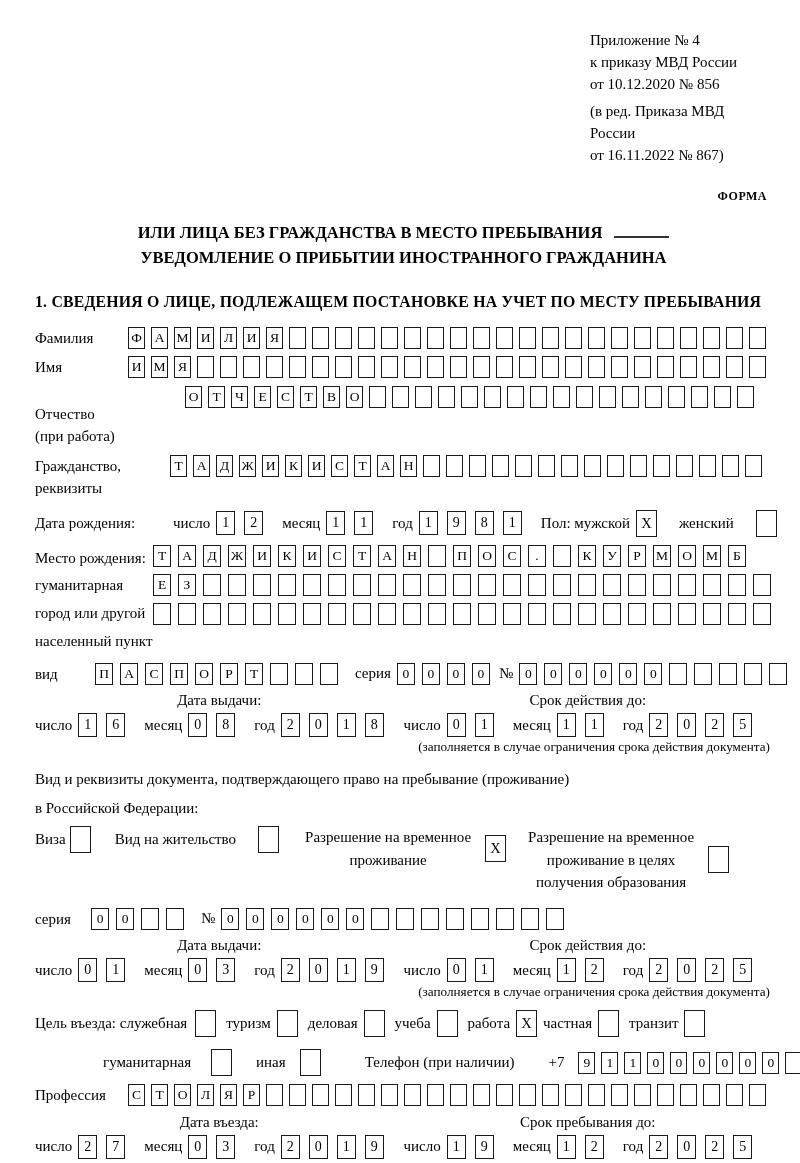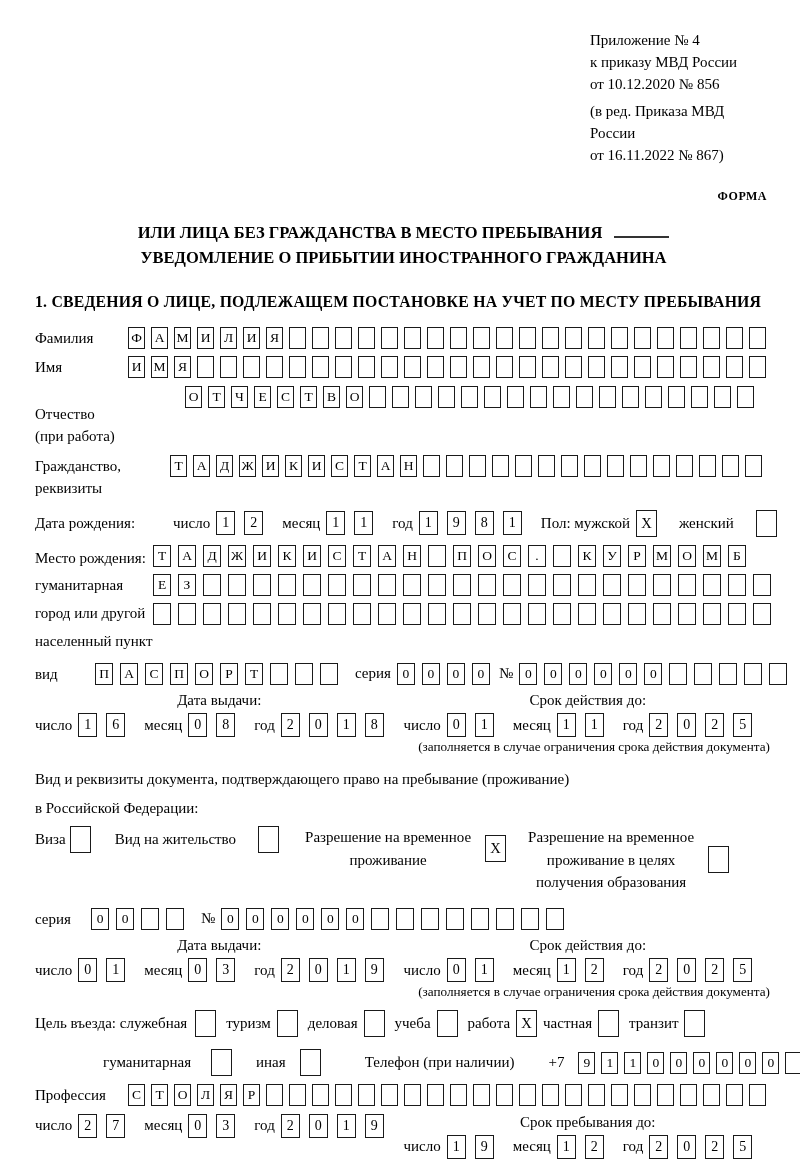--- a/index.html
+++ b/index.html
@@ -602,20 +602,21 @@
         <span class="cell"></span>
         <span class="cell"></span>
         <span class="cell"></span>
         <span class="cell"></span>
         <span class="cell"></span>
       </span>
   </div>
 
   <div class="dgwrap" style="margin-top:6px;">
     <div class="dgroup">
+      <div class="dghead">Дата въезда:</div>
       <div class="dcells">
         <span class="dlbl">число</span>
         <span class="cellrow dt">
             <span class="cell">2</span>
             <span class="cell">7</span>
           </span>
         <span class="dlbl">месяц</span>
         <span class="cellrow dt">
             <span class="cell">0</span>
             <span class="cell">3</span>

